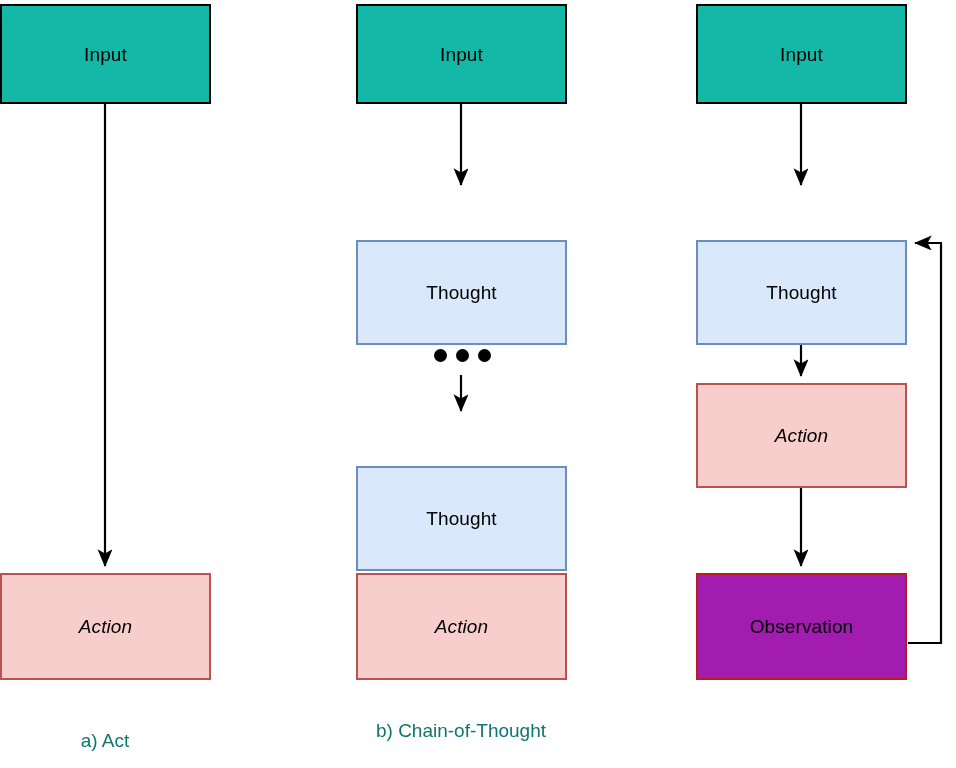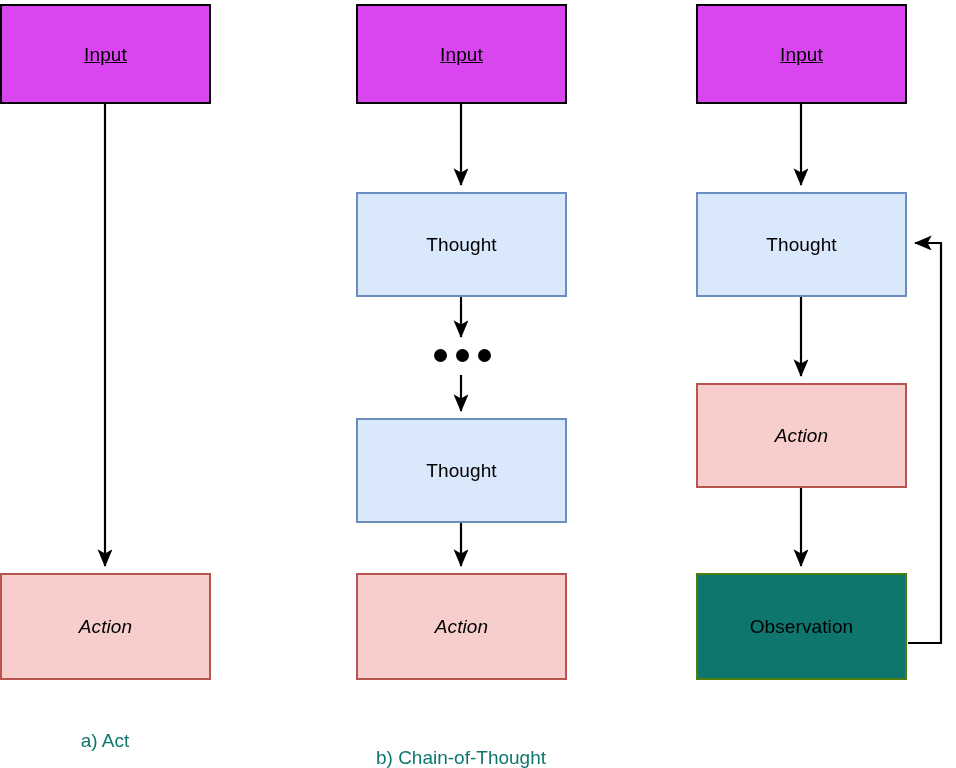--- a/index.html
+++ b/index.html
@@ -32,36 +32,36 @@
     box-sizing: border-box;
     display: flex;
     align-items: center;
     justify-content: center;
     font-size: 19px;
     color: #000000;
     line-height: 1;
     letter-spacing: 0.1px;
   }
   .node-input {
-    background: #d946ef;
+    background: #14b8a6;
     border: 2px solid #000000;
-    text-decoration: underline;
   }
   .node-thought {
     background: #dae8fc;
     border: 2px solid #6c8ebf;
+    margin-top: 48px;
   }
   .node-action {
     background: #f8cecc;
     border: 2px solid #b85450;
     font-style: italic;
   }
   .node-observation {
-    background: #0f766e;
-    border: 2px solid #4d7c0f;
+    background: #a21caf;
+    border: 2px solid #b91c1c;
   }
   .caption {
     position: absolute;
     text-align: center;
     font-size: 19px;
     color: #0f766e;
     white-space: nowrap;
   }
   .ellipsis-dots {
     position: absolute;
@@ -144,21 +144,21 @@
   </div>
 
   <div class="node node-thought" style="left:356px; top:418px; width:211px; height:105px;">
     <span>Thought</span>
   </div>
 
   <div class="node node-action" style="left:356px; top:573px; width:211px; height:107px;">
     <span>Action</span>
   </div>
 
-  <div class="caption" style="left:361px; top:747px; width:200px;">b) Chain-of-Thought</div>
+  <div class="caption" style="left:361px; top:720px; width:200px;">b) Chain-of-Thought</div>
 
   <div class="node node-input" style="left:696px; top:4px; width:211px; height:100px;">
     <span>Input</span>
   </div>
 
   <div class="node node-thought" style="left:696px; top:192px; width:211px; height:105px;">
     <span>Thought</span>
   </div>
 
   <div class="node node-action" style="left:696px; top:383px; width:211px; height:105px;">

